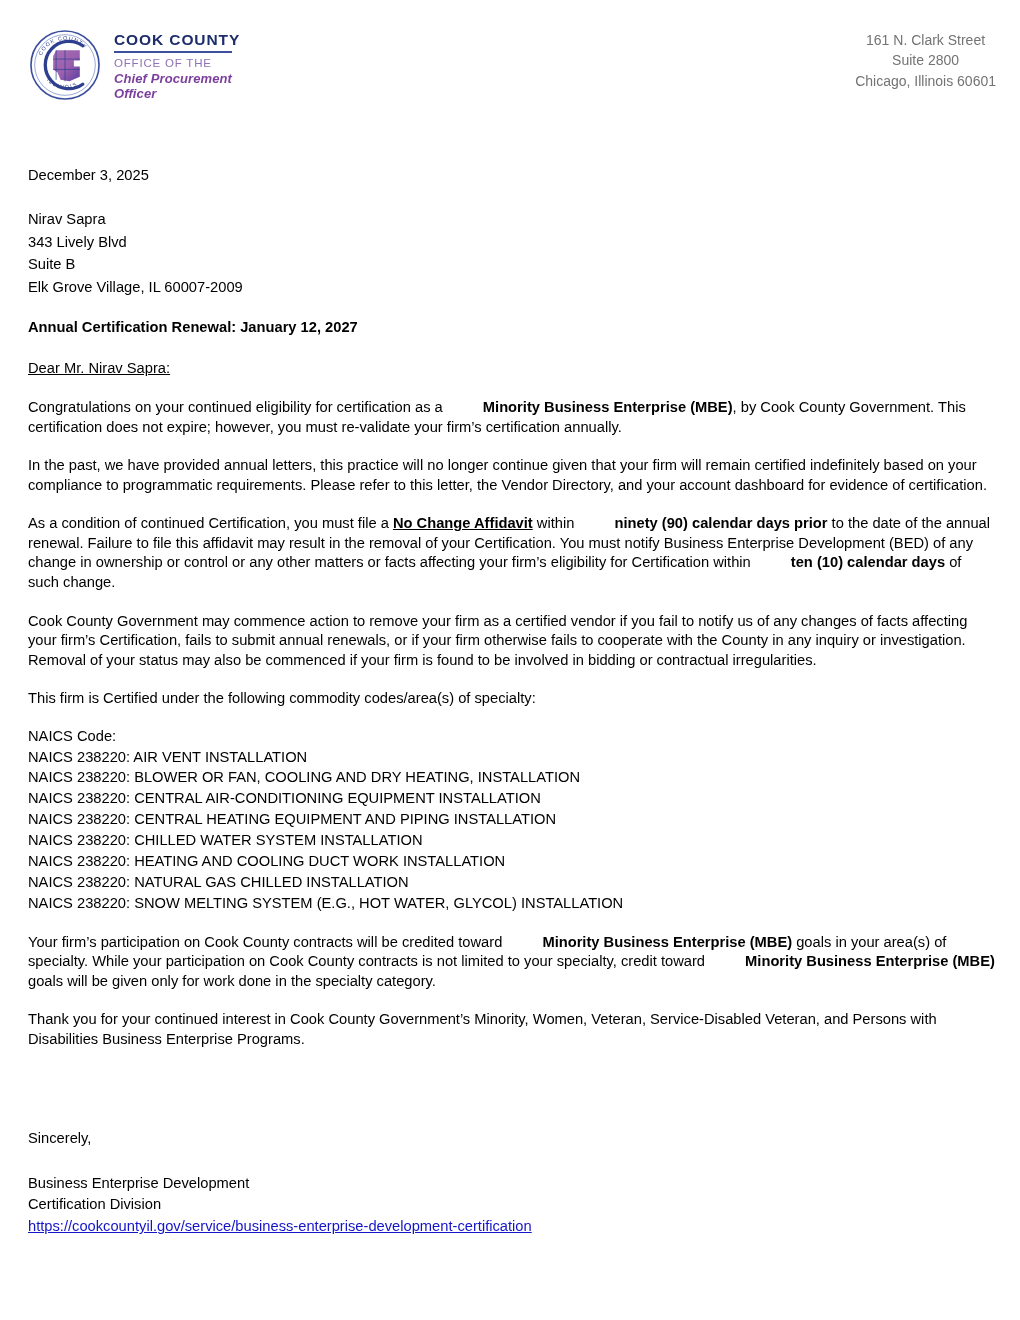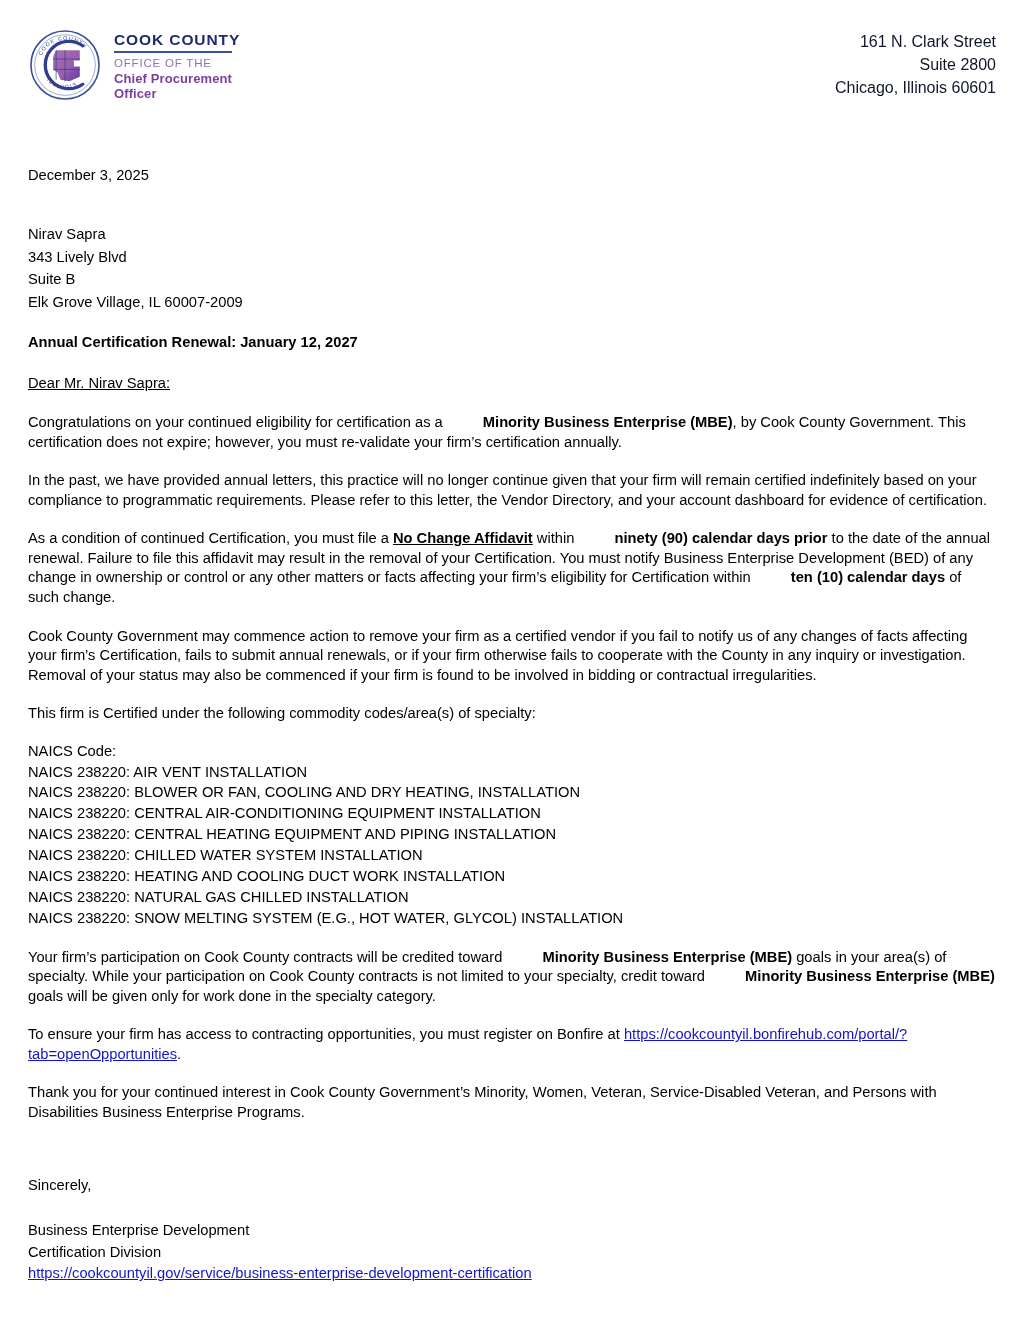--- a/index.html
+++ b/index.html
@@ -63,37 +63,38 @@
     letter-spacing: 0.8px;
     color: #8f72b5;
     line-height: 1.25;
   }
   .wm-cpo {
     font-size: 13px;
     font-weight: bold;
     color: #7b3f9d;
     line-height: 1.18;
     letter-spacing: 0.1px;
+    font-style: italic;
   }
 
   .hq-address {
-    text-align: right;
-    font-size: 16px;
+    text-align: center;
+    font-size: 14px;
     line-height: 1.45;
-    color: #0f172a;
+    color: #737373;
     padding-top: 4px;
   }
 
   
   .body-block {
     margin-top: 44px;
     font-size: 14.7px;
     line-height: 1.32;
   }
-  .date-line { margin-bottom: 38px; }
+  .date-line { margin-bottom: 23px; }
 
   .addressee { margin-bottom: 20px; }
   .addressee div { line-height: 1.53; }
 
   .subject {
     font-weight: bold;
     margin-bottom: 21px;
   }
   .salutation { margin-bottom: 20px; text-decoration: underline; }
 
@@ -111,21 +112,21 @@
     font-weight: normal;
     line-height: 1.42;
   }
   .naics-block div { white-space: nowrap; }
 
   a.link {
     color: #1414c8;
     text-decoration: underline;
   }
 
-  .sign-off { margin-top: 54px; }
+  .sign-off { margin-top: 80px; }
   .sign-off .sincerely { margin-bottom: 24px; }
   .sign-off .sig-line { line-height: 1.48; }
 </style>
 </head>
 <body>
 
 <div class="page">
 
   <div class="letterhead">
 
@@ -209,21 +210,20 @@
       <div>NAICS 238220: CENTRAL AIR-CONDITIONING EQUIPMENT INSTALLATION</div>
       <div>NAICS 238220: CENTRAL HEATING EQUIPMENT AND PIPING INSTALLATION</div>
       <div>NAICS 238220: CHILLED WATER SYSTEM INSTALLATION</div>
       <div>NAICS 238220: HEATING AND COOLING DUCT WORK INSTALLATION</div>
       <div>NAICS 238220: NATURAL GAS CHILLED INSTALLATION</div>
       <div>NAICS 238220: SNOW MELTING SYSTEM (E.G., HOT WATER, GLYCOL) INSTALLATION</div>
     </div>
 
     <p class="para"><span>Your firm’s participation on Cook County contracts will be credited toward </span><b>Minority Business Enterprise (MBE)</b><span> goals in your area(s) of specialty. While your participation on Cook County contracts is not limited to your specialty, credit toward </span><b>Minority Business Enterprise (MBE)</b><span> goals will be given only for work done in the specialty category.</span></p>
 
-    <p class="para"><span>To ensure your firm has access to contracting opportunities, you must register on Bonfire at </span><a class="link" href="#">https://cookcountyil.bonfirehub.com/portal/?tab=openOpportunities</a><span>.</span></p>
 
     <p class="para">Thank you for your continued interest in Cook County Government’s Minority, Women, Veteran, Service-Disabled Veteran, and Persons with Disabilities Business Enterprise Programs.</p>
 
     <div class="sign-off">
       <div class="sincerely">Sincerely,</div>
       <div class="sig-line">Business Enterprise Development</div>
       <div class="sig-line">Certification Division</div>
       <div class="sig-line"><a class="link" href="#">https://cookcountyil.gov/service/business-enterprise-development-certification</a></div>
     </div>
 

